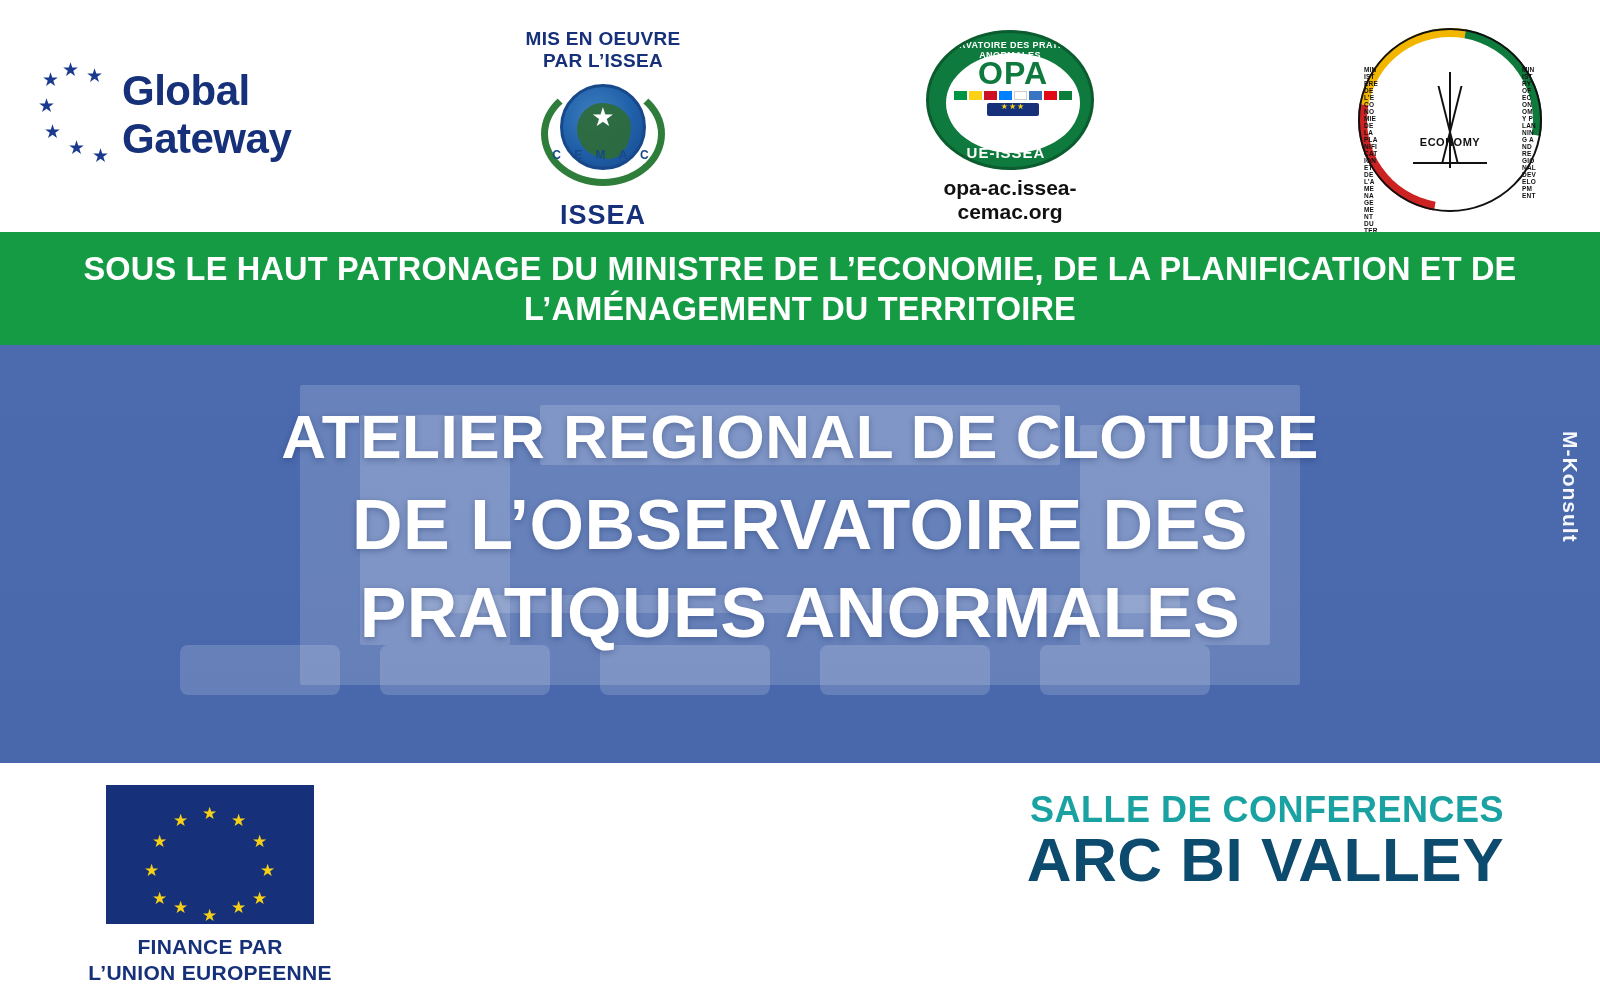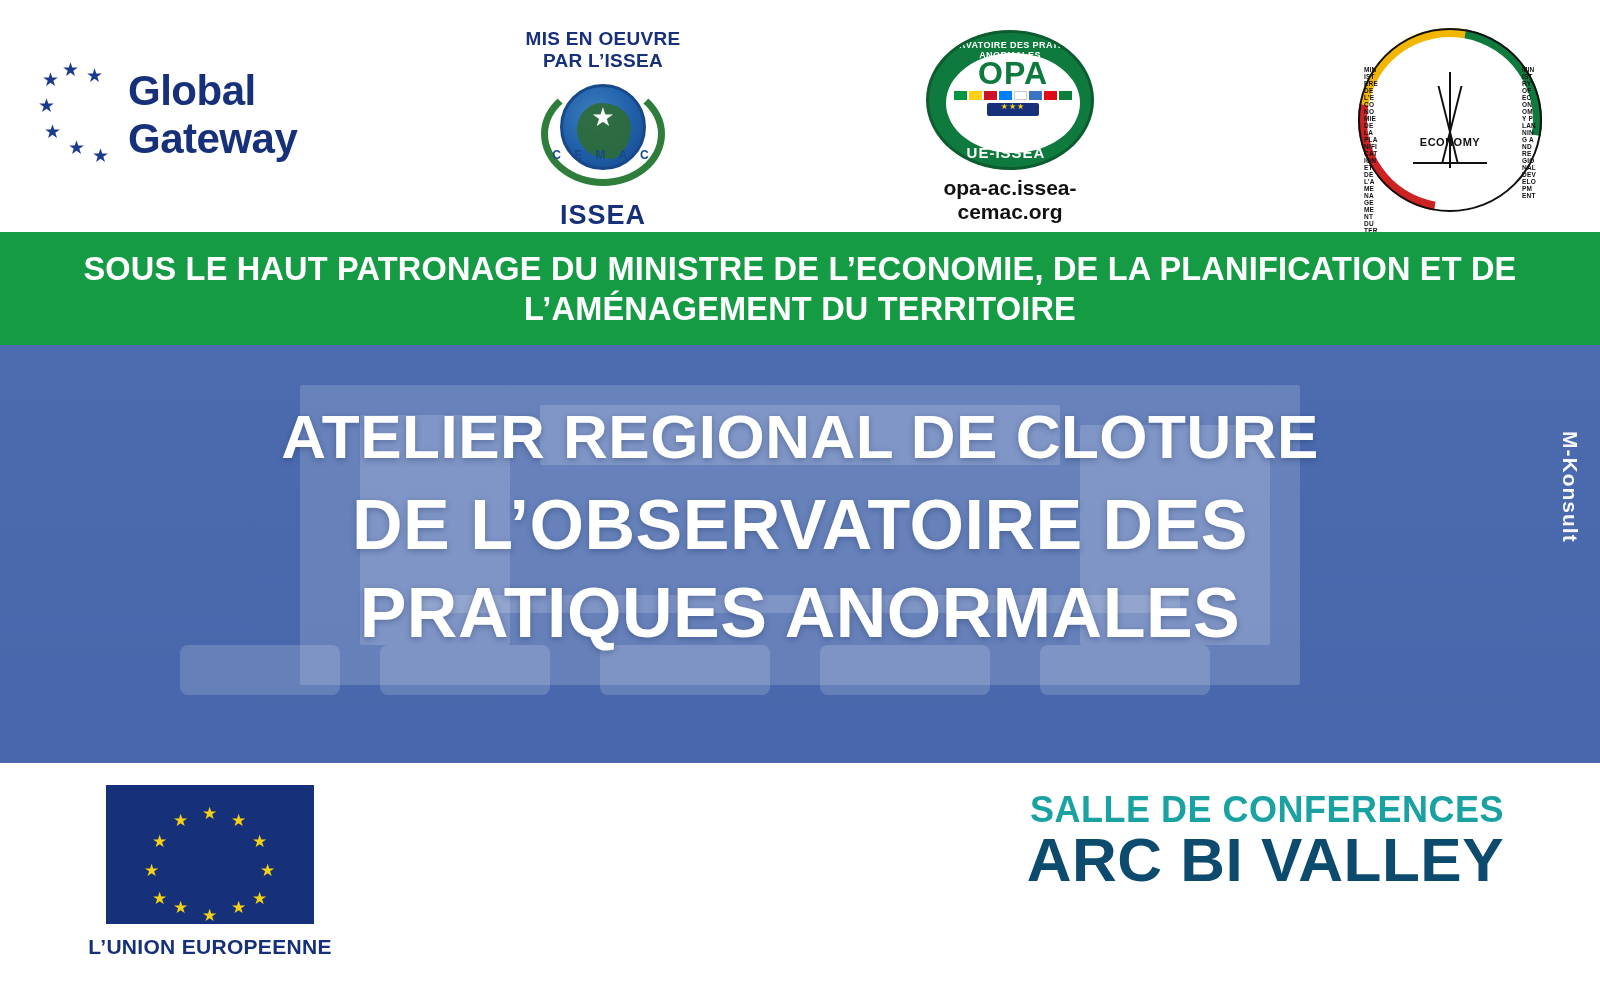--- a/index.html
+++ b/index.html
@@ -18,21 +18,21 @@
     display:flex; align-items:center;
   }
 
   
   .gg { position:absolute; left:38px; top:60px; display:flex; align-items:center; }
   .gg-stars { position:relative; width:70px; height:110px; }
   .gg-star {
     position:absolute; color:#1a3a8f; font-size:19px; line-height:19px;
   }
   .gg-text {
-    margin-left:20px; color:#16307a; font-weight:bold;
+    margin-left:14px; color:#16307a; font-weight:bold;
     font-size:42px; line-height:48px; letter-spacing:-0.5px;
   }
 
   
   .issea { position:absolute; left:508px; top:28px; width:190px; text-align:center; }
   .issea-top {
     color:#16307a; font-weight:bold; font-size:19px; line-height:22px;
     letter-spacing:0.3px;
   }
   .issea-emblem {
@@ -331,20 +331,21 @@
       <span class="eu-star" style="left:146px; top:105px;">★</span>
       <span class="eu-star" style="left:125px; top:114px;">★</span>
       <span class="eu-star" style="left:96px;  top:122px;">★</span>
       <span class="eu-star" style="left:67px;  top:114px;">★</span>
       <span class="eu-star" style="left:46px;  top:105px;">★</span>
       <span class="eu-star" style="left:38px;  top:77px;">★</span>
       <span class="eu-star" style="left:46px;  top:48px;">★</span>
       <span class="eu-star" style="left:67px;  top:27px;">★</span>
     </div>
     <div class="eu-cap">
+      <div>FINANCE PAR</div>
       <div>L’UNION EUROPEENNE</div>
     </div>
   </div>
 
   <div class="venue">
     <div class="venue-l1">SALLE DE CONFERENCES</div>
     <div class="venue-l2">ARC BI VALLEY</div>
   </div>
 </div>
 

